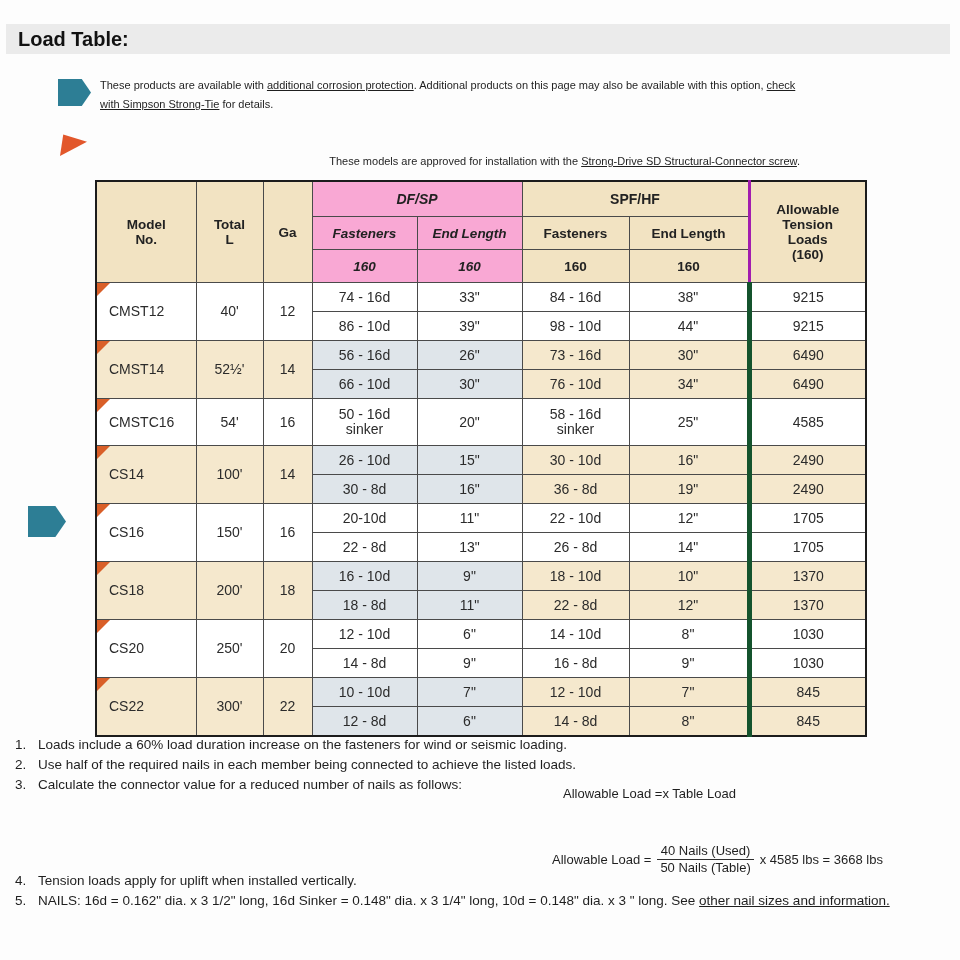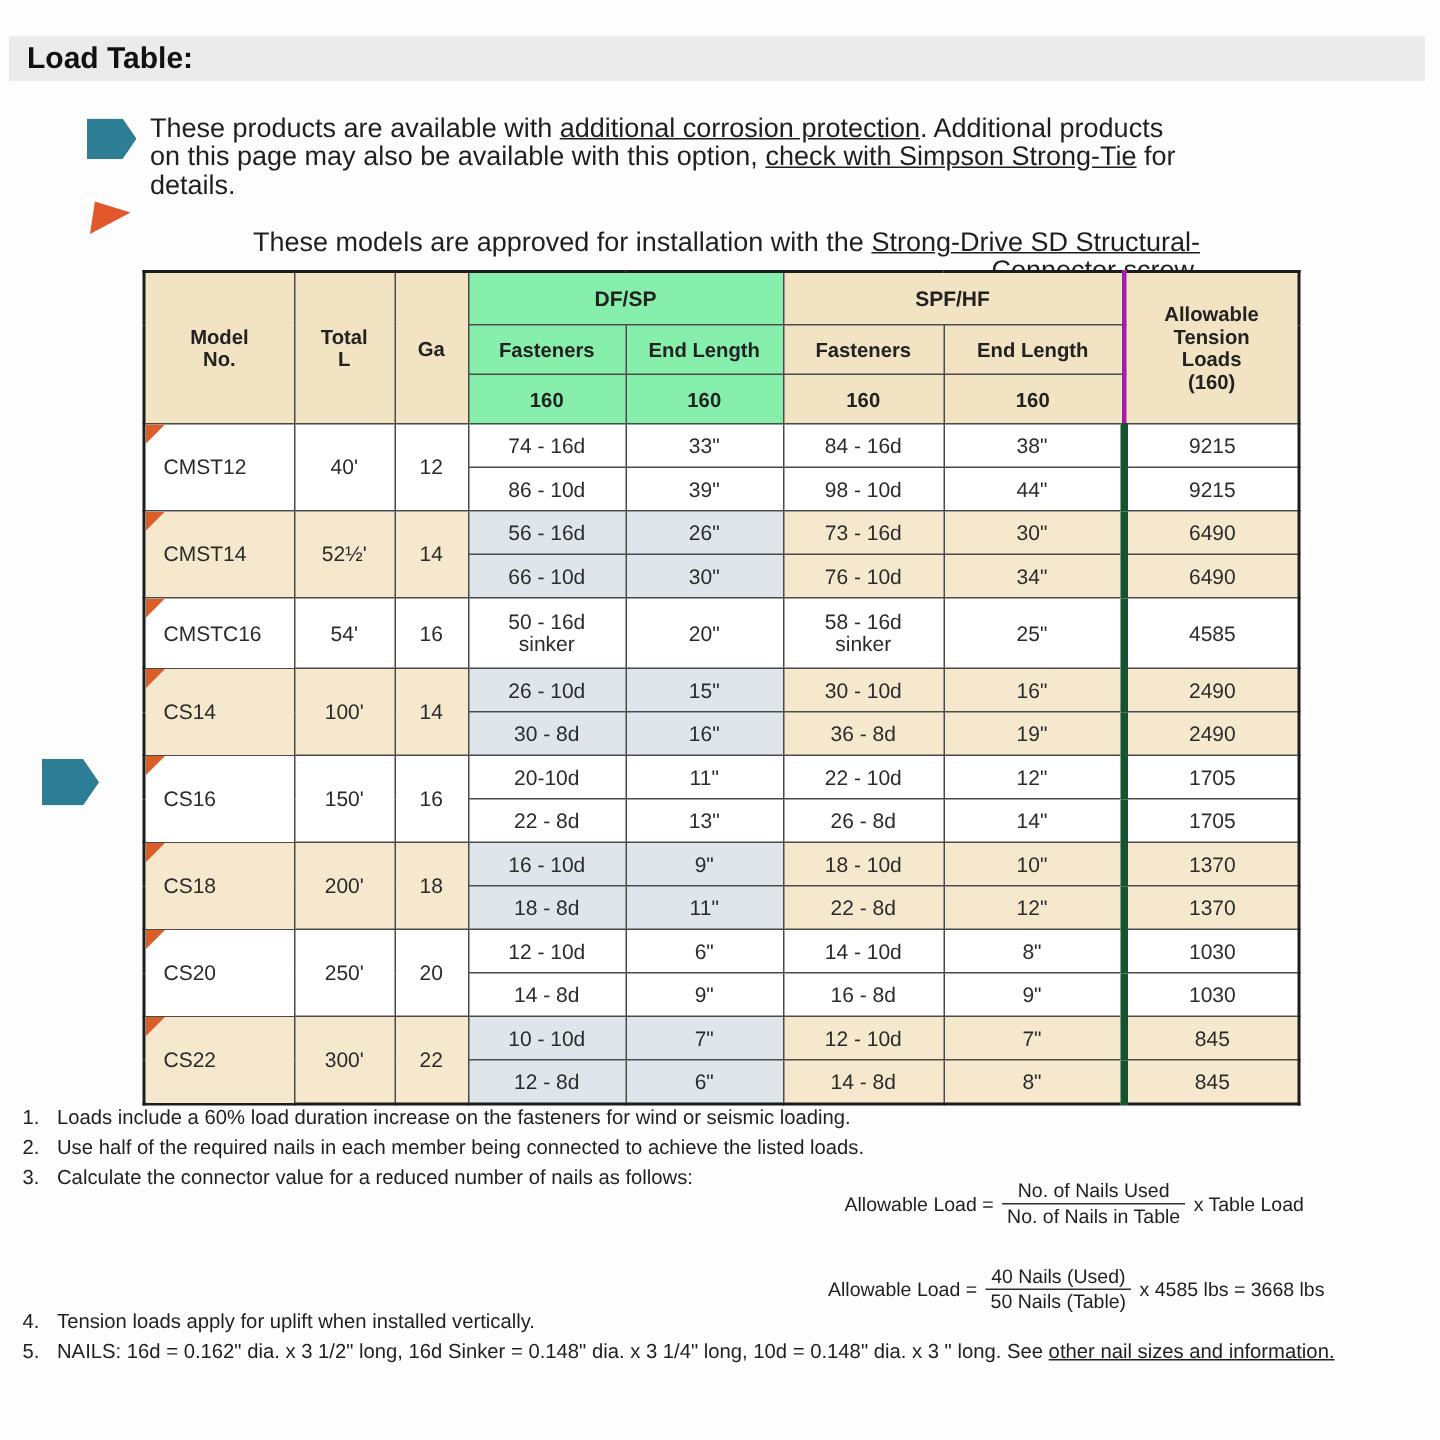--- a/index.html
+++ b/index.html
@@ -24,36 +24,36 @@
   }
   .tag-top{left:58px;top:79px;width:33px;height:27px;}
   .tag-cs16{left:28px;top:506px;width:38px;height:31px;}
   .legend-icon-flag{
     position:absolute;left:60px;top:133px;width:27px;height:23px;
     background:#e2572b;
     clip-path:polygon(12% 6%,100% 38%,0 100%);
   }
   .legend-text{
     position:absolute;left:100px;width:700px;
-    font-size:18px;line-height:19px;color:#1f1f1f;
+    font-size:11px;line-height:19px;color:#1f1f1f;
   }
   .lt1{top:76px;}
   .lt2{top:152px;text-align:right;}
   .u{text-decoration:underline;}
   
   .tbl-wrap{position:absolute;left:95px;top:180px;}
   table{border-collapse:collapse;table-layout:fixed;background:#fff;}
   table,td,th{border:1px solid #4a4a4a;}
   table{border:2px solid #1c1c1c;}
   th{
     background:#f2e3c2;font-size:13.5px;font-weight:bold;color:#222;
     white-space:pre-line;line-height:15px;padding:2px 2px;text-align:center;
   }
   th.group{font-size:14px;}
-  th.df{background:#86efac;}
+  th.df{background:#f9a8d4;font-style:italic;}
   tr.hr1 th{height:30px;}
   tr.hr2 th{height:28px;}
   tr.hr3 th{height:28px;}
   td{
     font-size:14px;text-align:center;padding:1px 2px;height:26px;
     line-height:15px;white-space:pre-line;background:#fff;color:#2b2b2b;
   }
   tr.shaded td{background:#f5e8cd;}
   td.df{background:#fff;}
   tr.shaded td.df{background:#dfe5ea;}
@@ -298,24 +298,20 @@
 <div class="fn f3">
   <span class="num">3.</span>
   <span class="fn-text">Calculate the connector value for a reduced number of nails as follows:</span>
 </div>
 
 <div class="example">
 </div>
 
 <div class="formula fm1">
   <span>Allowable Load =</span>
-  <span class="frac">
-    <span class="nm">No. of Nails Used</span>
-    <span class="dn">No. of Nails in Table</span>
-  </span>
   <span>x Table Load</span>
 </div>
 
 <div class="formula fm2">
   <span>Allowable Load =</span>
   <span class="frac">
     <span class="nm">40 Nails (Used)</span>
     <span class="dn">50 Nails (Table)</span>
   </span>
   <span>x 4585 lbs = 3668 lbs</span>

